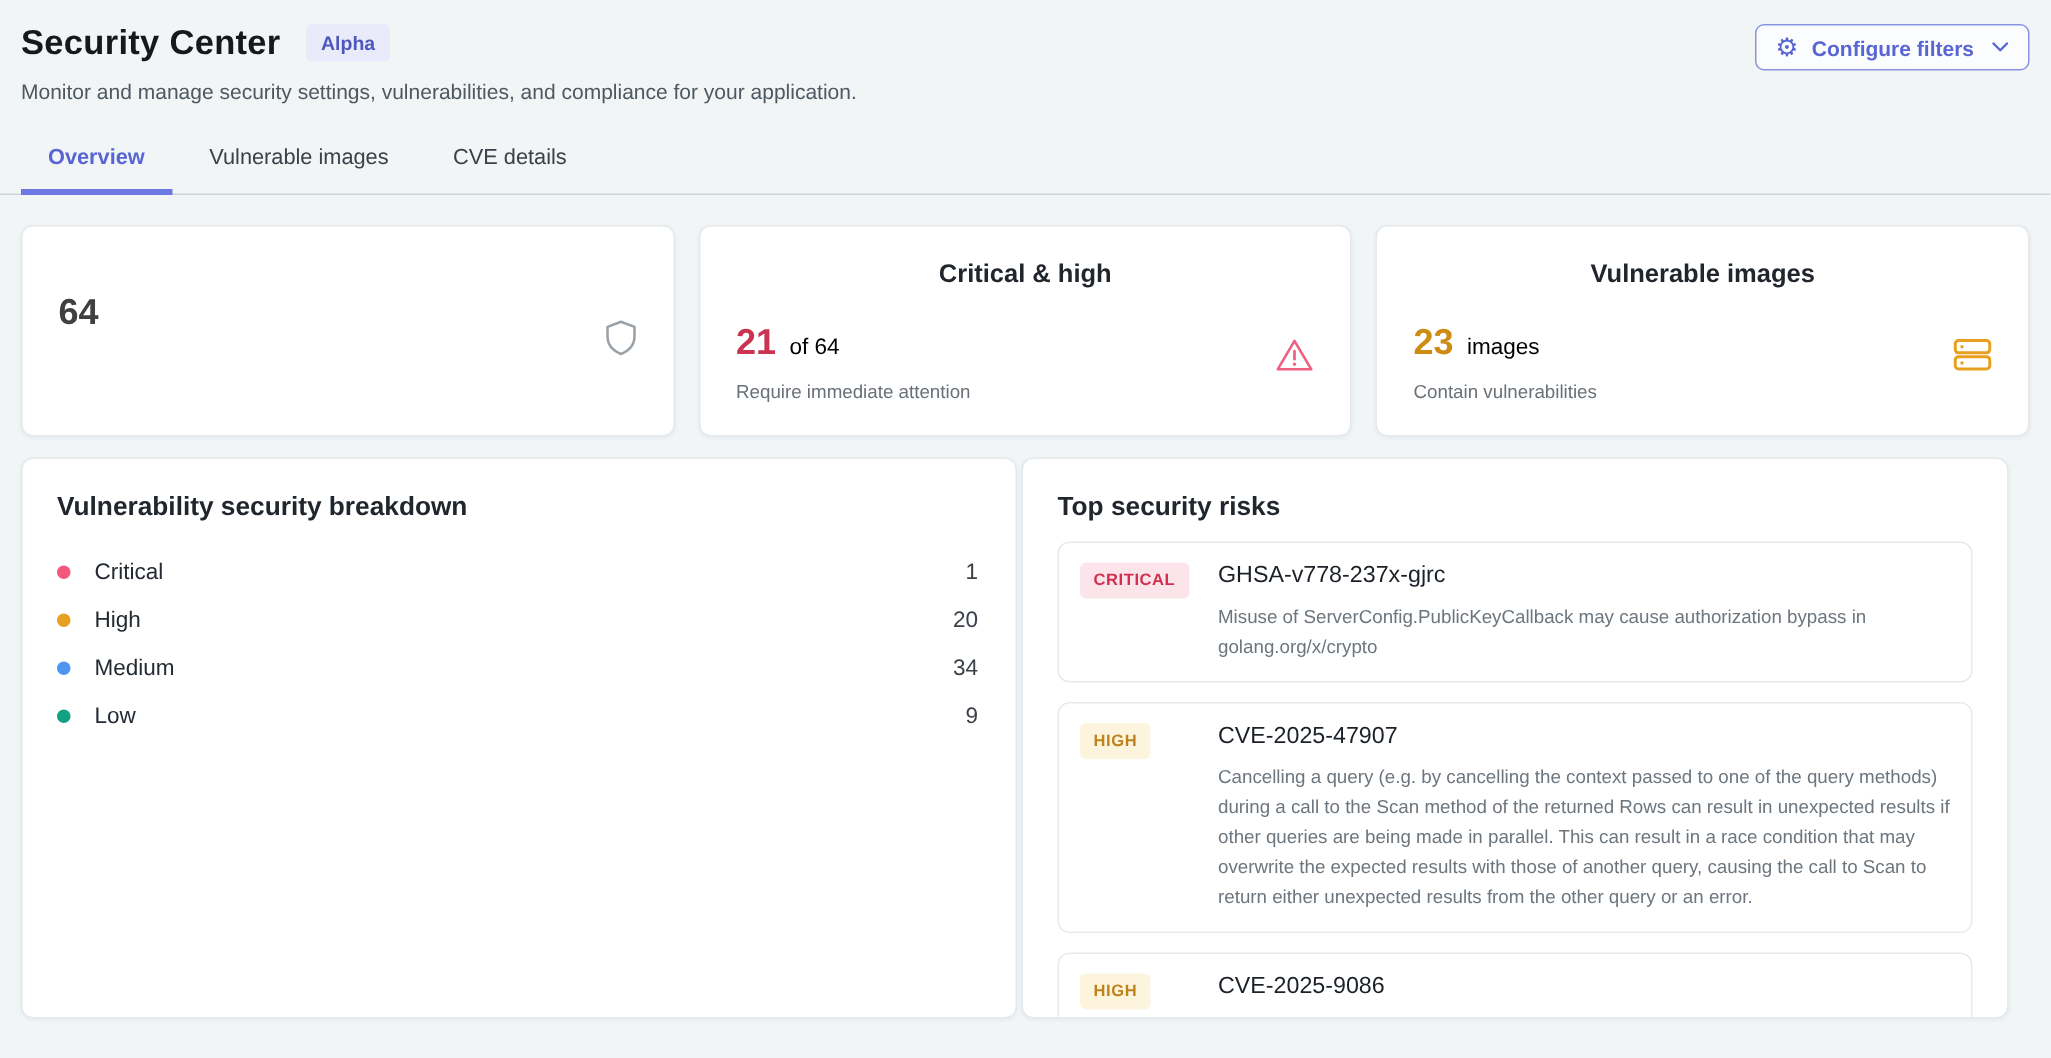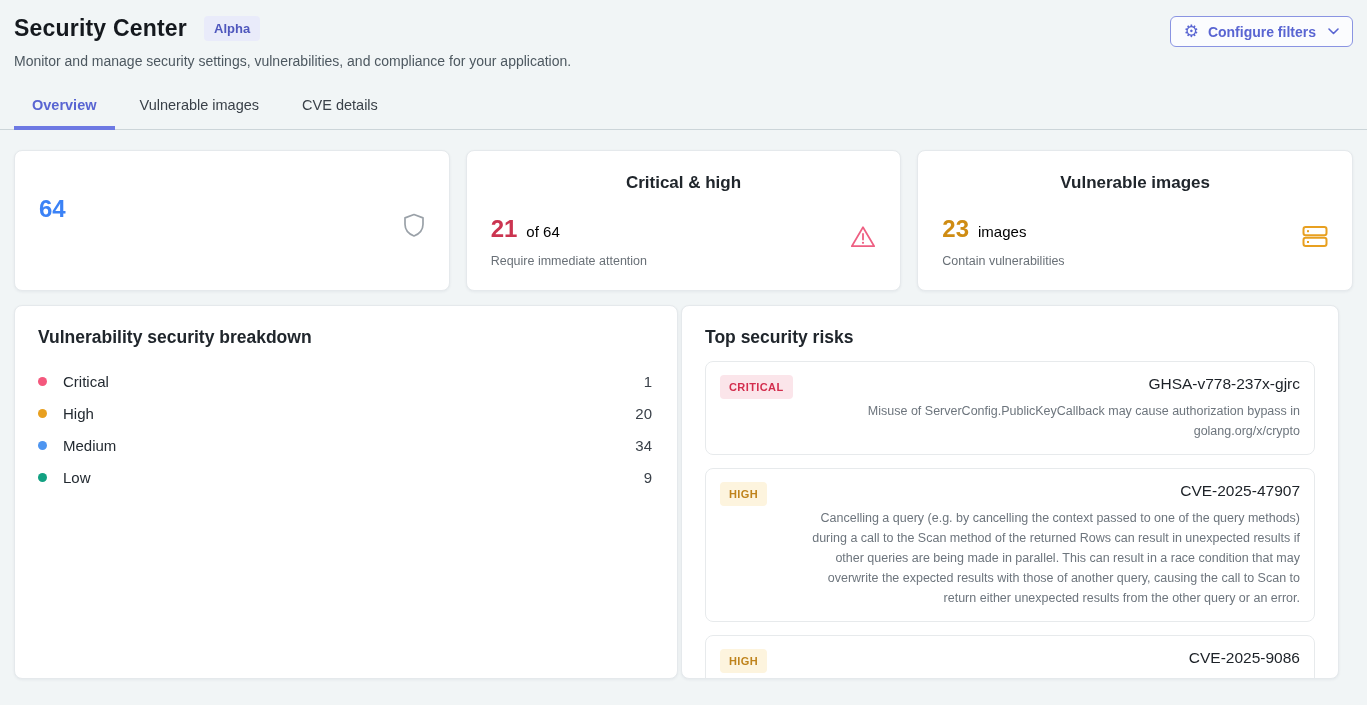--- a/index.html
+++ b/index.html
@@ -43,21 +43,21 @@
   .tab.active { color: #5965d2; font-weight: 700; border-bottom-color: #6d79e3; }
 
   
   .cards-row { margin-top: 20px; display: grid; grid-template-columns: 1fr 1fr 1fr; gap: 16px; }
   .card {
     position: relative; background: #ffffff; border: 1px solid #e5e9ec; border-radius: 8px;
     box-shadow: 0 1px 3px rgba(20,40,60,0.06); height: 141px; padding: 22px 24px;
   }
   .card-title { text-align: center; font-size: 17px; font-weight: 600; color: #20262c; }
   .value-row { margin-top: 22px; display: flex; align-items: baseline; }
-  .big-value { font-size: 24px; font-weight: 700; color: #3b82f6; }
+  .big-value { font-size: 24px; font-weight: 700; color: #404040; }
   .big-value.red { color: #cb3450; }
   .big-value.amber { color: #cf8c13; }
   .value-suffix { font-size: 15px; color: #000000; margin-left: 9px; }
   .card-sub { margin-top: 11px; font-size: 12.5px; color: #697077; }
   .card-icon { position: absolute; right: 24px; }
   .card-icon.mid { top: 62px; }
   .card-icon.low { top: 74px; }
 
   
   .panels-row { margin-top: 14px; display: grid; grid-template-columns: 664px 658px; gap: 3px; }
@@ -79,21 +79,21 @@
     padding: 13px 14px; margin-top: 13px; background: #ffffff; cursor: pointer;
   }
   .risk-panel .risk-item:first-of-type { margin-top: 12px; }
   .sev-col { width: 80px; flex: none; }
   .sev-badge {
     display: inline-block; font-size: 11px; font-weight: 700; letter-spacing: 0.4px;
     padding: 6px 9px; border-radius: 4px; text-transform: uppercase;
   }
   .sev-critical { background: #fbe5ea; color: #d32e4e; }
   .sev-high { background: #fdf4de; color: #bf831c; }
-  .risk-body { flex: 1; min-width: 0; text-align: right; }
+  .risk-body { flex: 1; min-width: 0; }
   .risk-id { font-size: 15.5px; font-weight: 500; color: #1c2127; }
   .risk-desc { margin-top: 8px; font-size: 12.5px; color: #6d757d; line-height: 1.6; max-width: 505px; }
   .risk-desc:empty { display: none; }
 
   svg { display: block; }
 </style>
 </head>
 <body>
 
 <div class="container">

